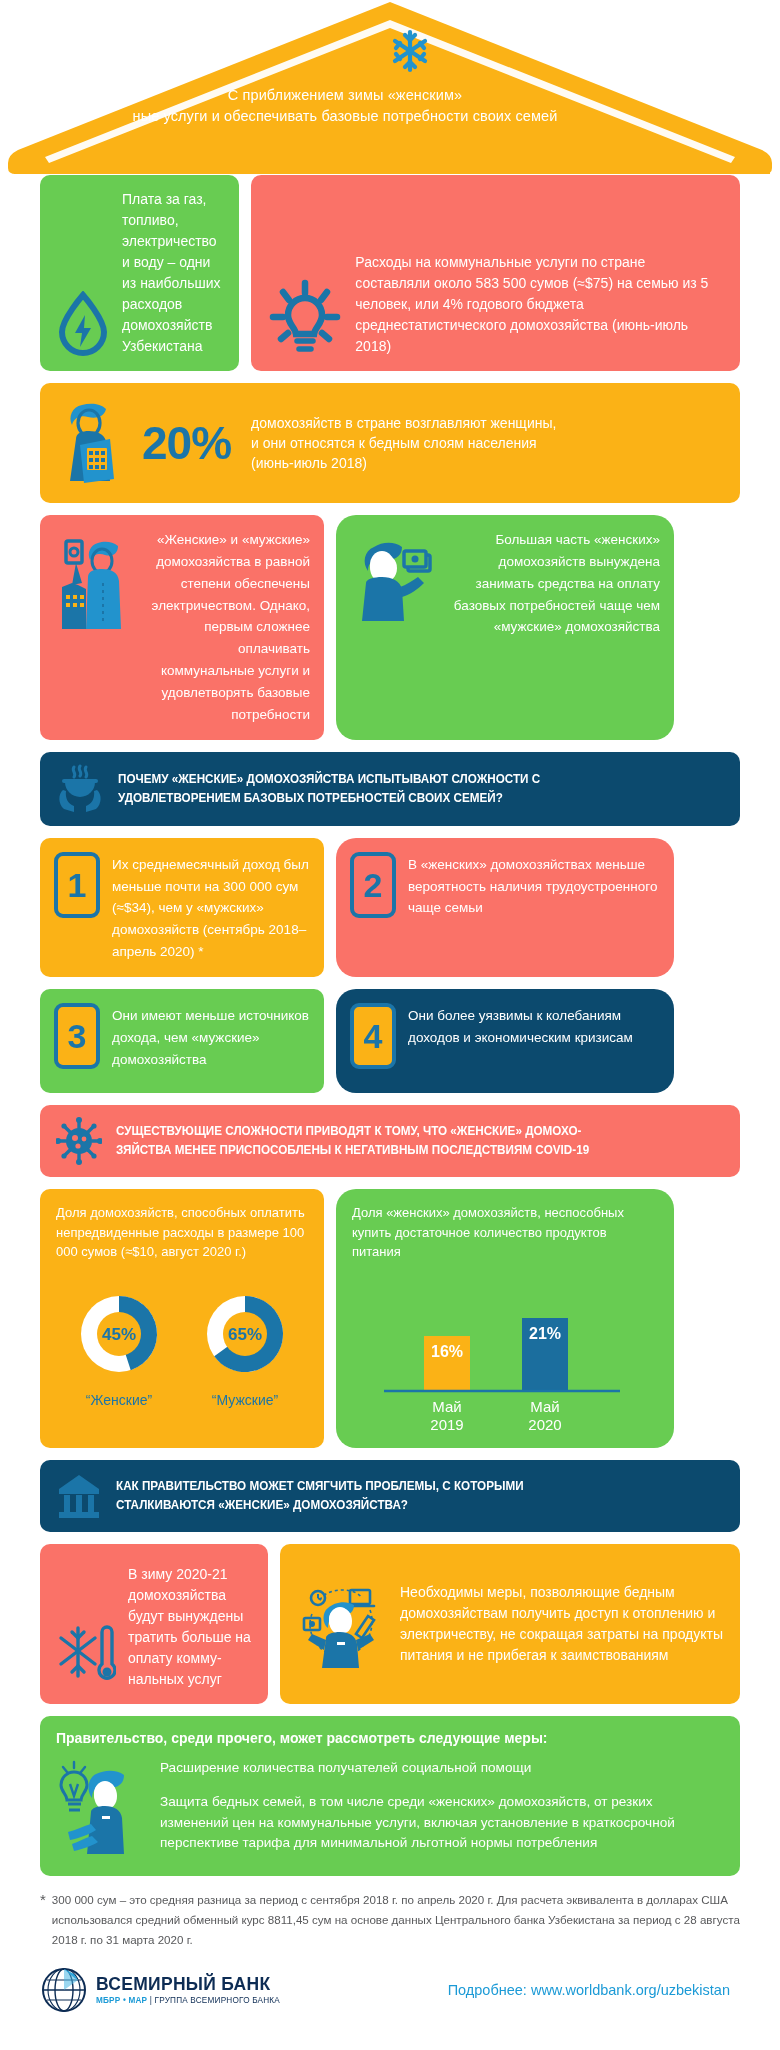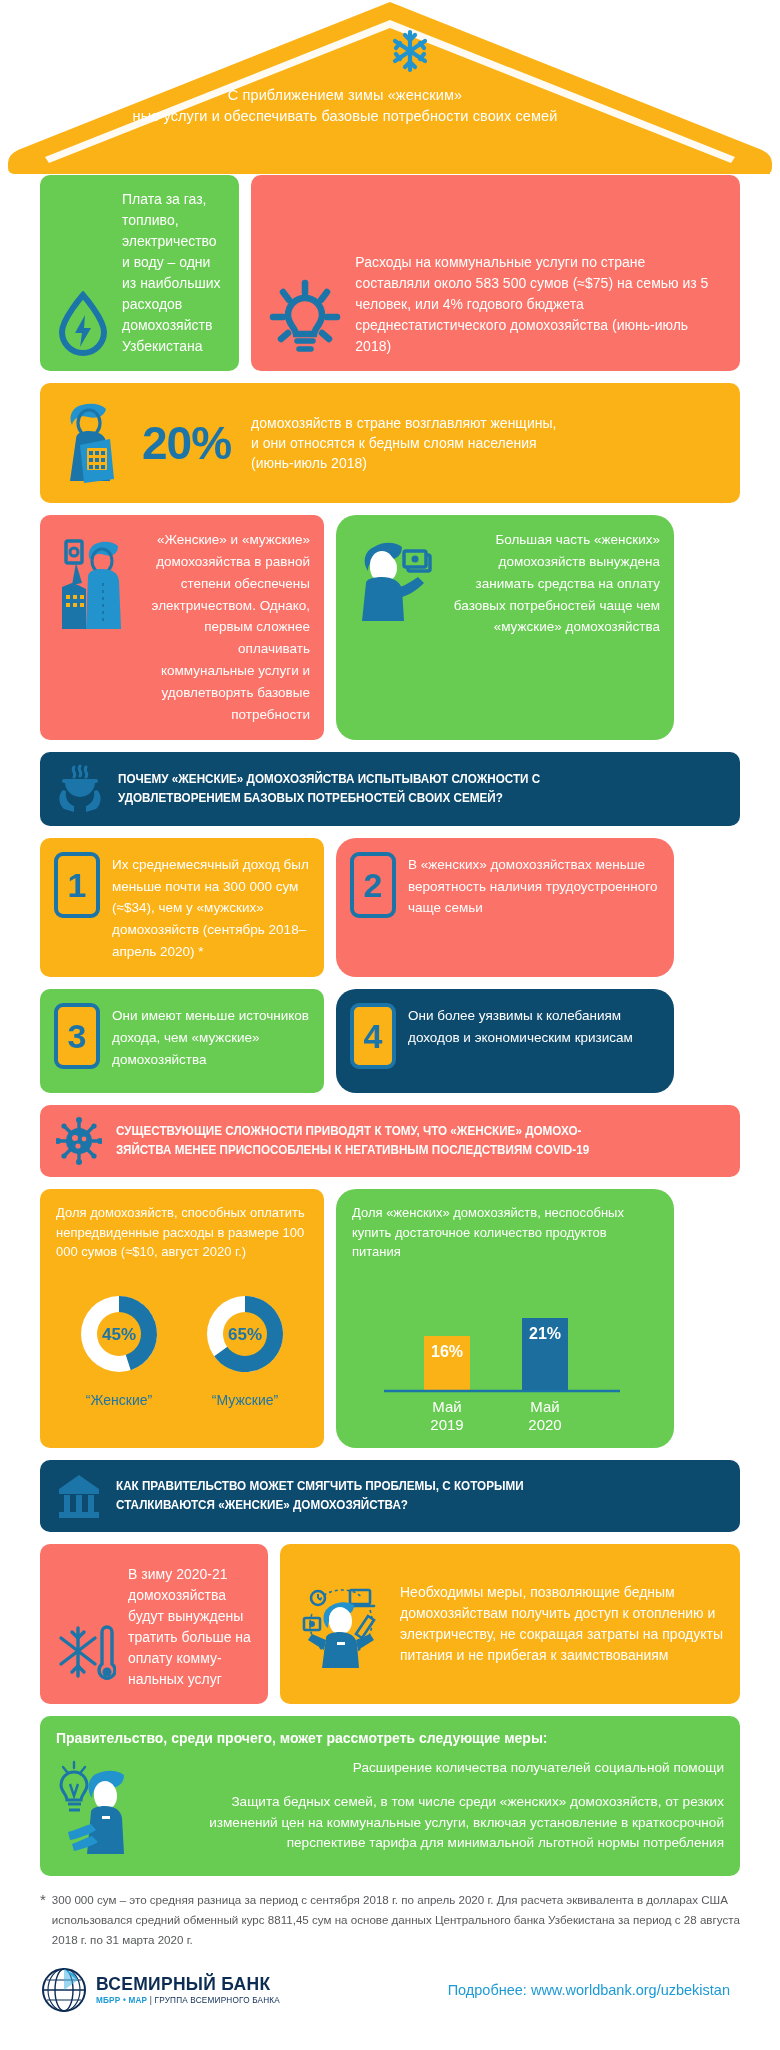--- a/index.html
+++ b/index.html
@@ -442,21 +442,21 @@
             <line x1="13" y1="52" x2="24" y2="52" stroke="#1b75a8" stroke-width="3"></line>
             <path d="M40 16 C32 20 30 32 36 40 C36 30 44 27 51 29 C60 31 68 27 68 17 C60 11 48 12 40 16 Z" fill="#2293cd"></path>
             <ellipse cx="49" cy="36" rx="11" ry="13" fill="#ffffff"></ellipse>
             <path d="M38 36 C38 29 43 24 49 24 C56 24 61 30 61 38 C61 47 56 51 49 51 C42 51 38 45 38 36 Z" fill="#ffffff"></path>
             <path d="M35 54 C35 50 42 48 49 48 C58 48 65 52 66 60 L68 96 L31 96 Z" fill="#1b75a8"></path>
             <path d="M35 66 C28 68 20 72 12 74 L14 82 C24 80 34 76 40 72 Z" fill="#2293cd"></path>
             <path d="M36 78 C29 80 22 84 16 86 L18 93 C27 91 36 88 42 84 Z" fill="#2293cd"></path>
             <rect x="46" y="58" width="8" height="3" fill="#ffffff"></rect>
           </svg>
         </div>
-        <div style="flex:1;text-align:right;">
+        <div style="flex:1;">
           <div style="font-size:13.6px;line-height:1.5;color:#fff;margin-bottom:14px;">Расширение количества получателей социальной помощи</div>
           <div style="font-size:13.6px;line-height:1.52;color:#fff;">Защита бедных семей, в том числе среди «женских» домохозяйств, от резких изменений цен на коммунальные услуги, включая установление в краткосрочной перспективе тарифа для минимальной льготной нормы потребления</div>
         </div>
       </div>
     </div>
 
   </div>
 
   <div class="foot">
     <div class="star">*</div>

